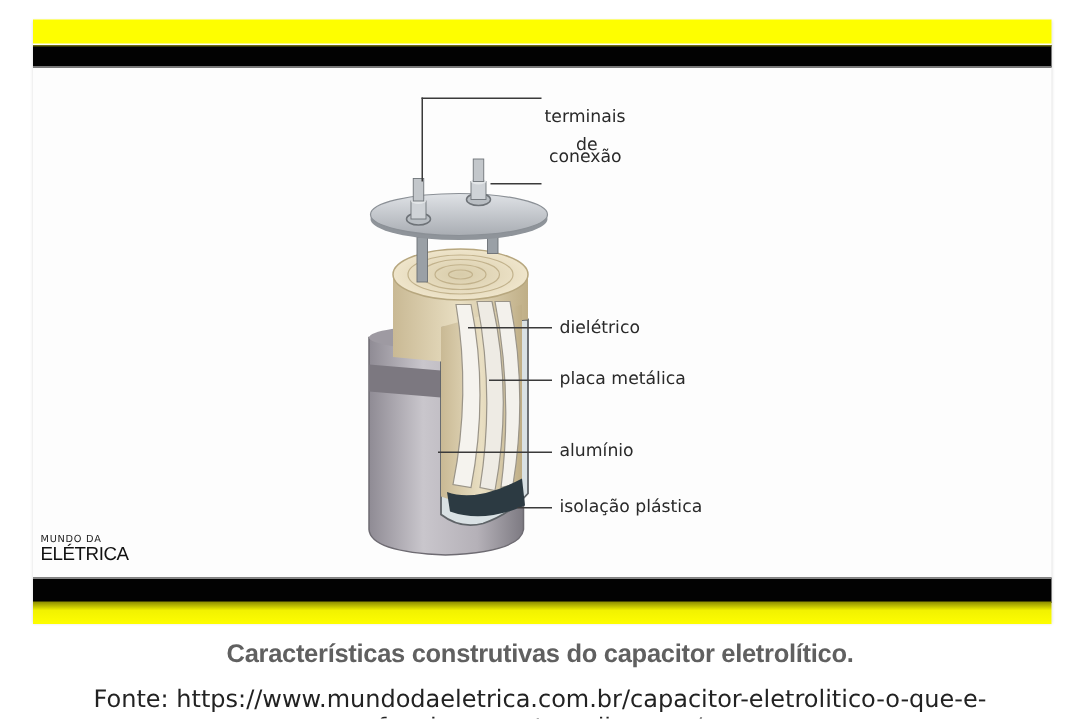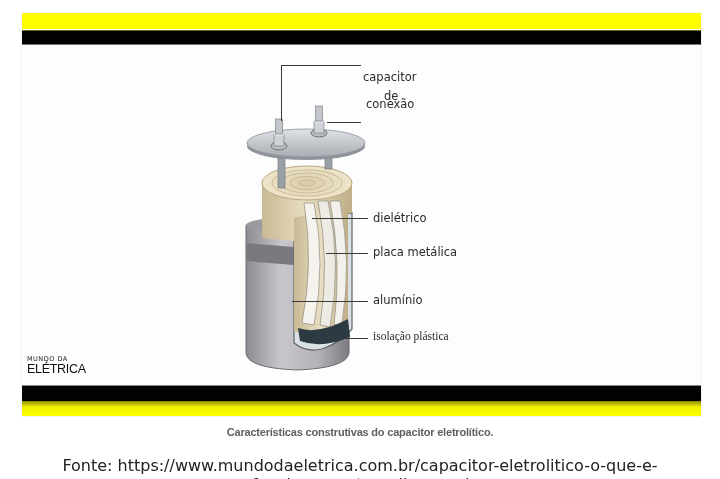--- a/index.html
+++ b/index.html
@@ -8,21 +8,21 @@
   .bar-yellow-top{position:absolute;left:0;top:0;width:100%;height:16px;background:#fefe00;}
   .bar-black-top{position:absolute;left:0;top:17px;width:100%;height:13px;background:#020202;border-top:1px solid #6b6b10;border-bottom:1px solid #777;}
   .bar-black-bot{position:absolute;left:0;top:372px;width:100%;height:16px;background:#020202;border-top:1px solid #888;}
   .bar-yellow-bot{position:absolute;left:0;top:388px;width:100%;height:15px;background:linear-gradient(#8a8a00,#f2f200 40%,#fefe00);}
   .label{position:absolute;font-family:"DejaVu Sans",sans-serif;font-size:11.5px;color:#2a2a2a;white-space:nowrap;}
   .line{position:absolute;background:#3a3a3a;height:1px;}
   .vline{position:absolute;background:#3a3a3a;width:1px;}
   .logo{position:absolute;left:5px;top:342px;}
   .logo-top{font-size:6.5px;color:#222;letter-spacing:0.5px;}
   .logo-main{font-family:"Liberation Sans",sans-serif;font-weight:normal;font-size:12.5px;color:#111;letter-spacing:-0.3px;margin-top:-1px;}
-  .caption{position:absolute;left:0;width:720px;top:426px;text-align:center;font-family:"Liberation Sans",sans-serif;font-weight:bold;font-size:11px;color:#606060;letter-spacing:-0.2px;}
+  .caption{position:absolute;left:0;width:720px;top:426px;text-align:center;font-family:"Liberation Sans",sans-serif;font-weight:bold;font-size:17px;color:#606060;letter-spacing:-0.2px;}
   .source{position:absolute;left:0;width:720px;top:456px;text-align:center;font-family:"DejaVu Sans",sans-serif;font-size:16px;color:#222;}
 </style>
 </head>
 <body>
 
 <div class="frame">
   <div class="bar-yellow-top"></div>
   <div class="bar-black-top"></div>
 
   <svg style="position:absolute;left:0;top:0;" width="679" height="403" viewBox="0 0 679 403">
@@ -87,27 +87,27 @@
   </svg>
 
   <div class="vline" style="left:259px;top:52px;height:56px;"></div>
   <div class="line" style="left:259px;top:52px;width:80px;"></div>
   <div class="line" style="left:305px;top:109px;width:34px;"></div>
   <div class="line" style="left:290px;top:205px;width:56px;"></div>
   <div class="line" style="left:304px;top:240px;width:42px;"></div>
   <div class="line" style="left:270px;top:288px;width:76px;"></div>
   <div class="line" style="left:323px;top:325px;width:23px;"></div>
 
-  <div class="label" style="left:341px;top:57px;">capacitor</div>
+  <div class="label" style="left:341px;top:57px;">terminais</div>
   <div class="label" style="left:362px;top:76px;">de</div>
   <div class="label" style="left:344px;top:84px;">conexão</div>
   <div class="label" style="left:351px;top:198px;">dielétrico</div>
   <div class="label" style="left:351px;top:232px;">placa metálica</div>
   <div class="label" style="left:351px;top:280px;">alumínio</div>
-  <div class="label" style="left:351px;top:317px;font-family:Liberation Serif, serif;">isolação plástica</div>
+  <div class="label" style="left:351px;top:317px;">isolação plástica</div>
 
   <div class="logo">
     <div class="logo-top">MUNDO DA</div>
     <div class="logo-main">ELÉTRICA</div>
   </div>
 
   <div class="bar-black-bot"></div>
   <div class="bar-yellow-bot"></div>
 </div>
 

